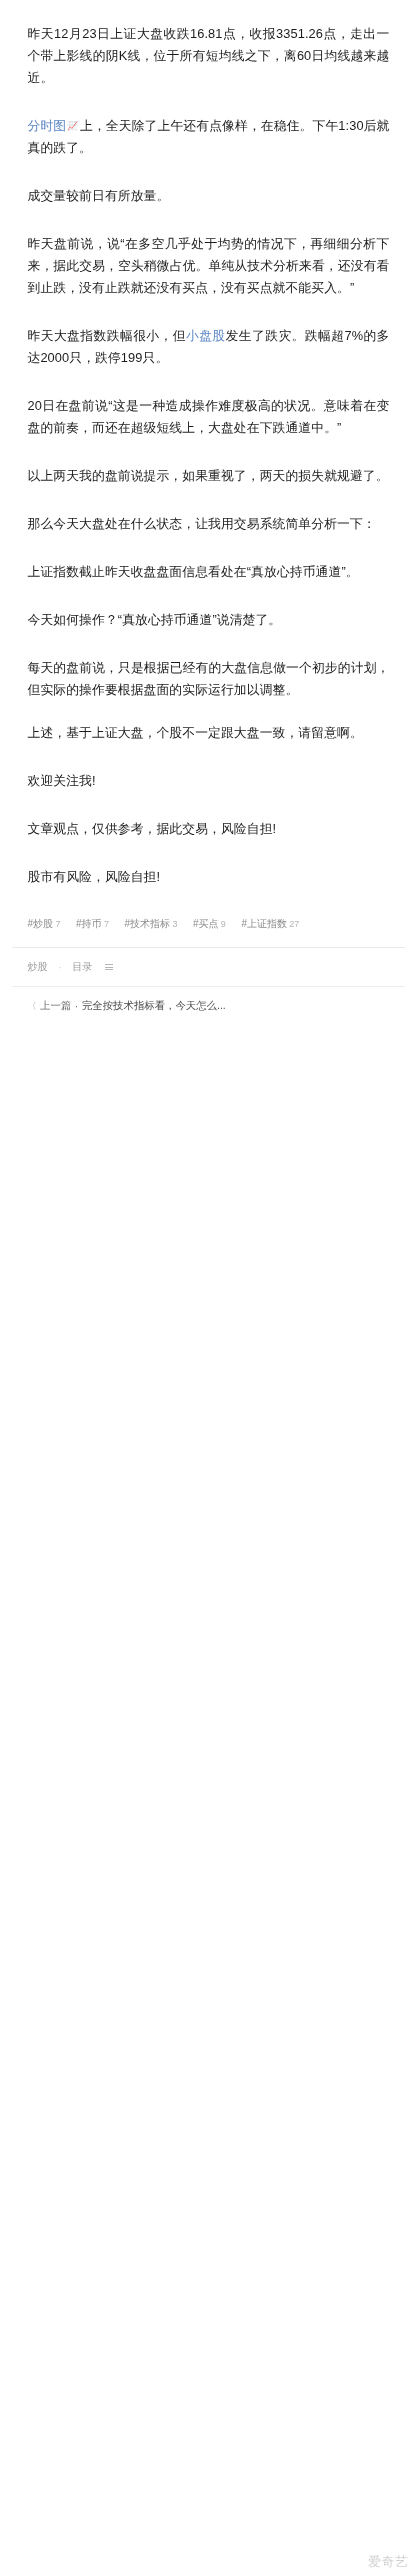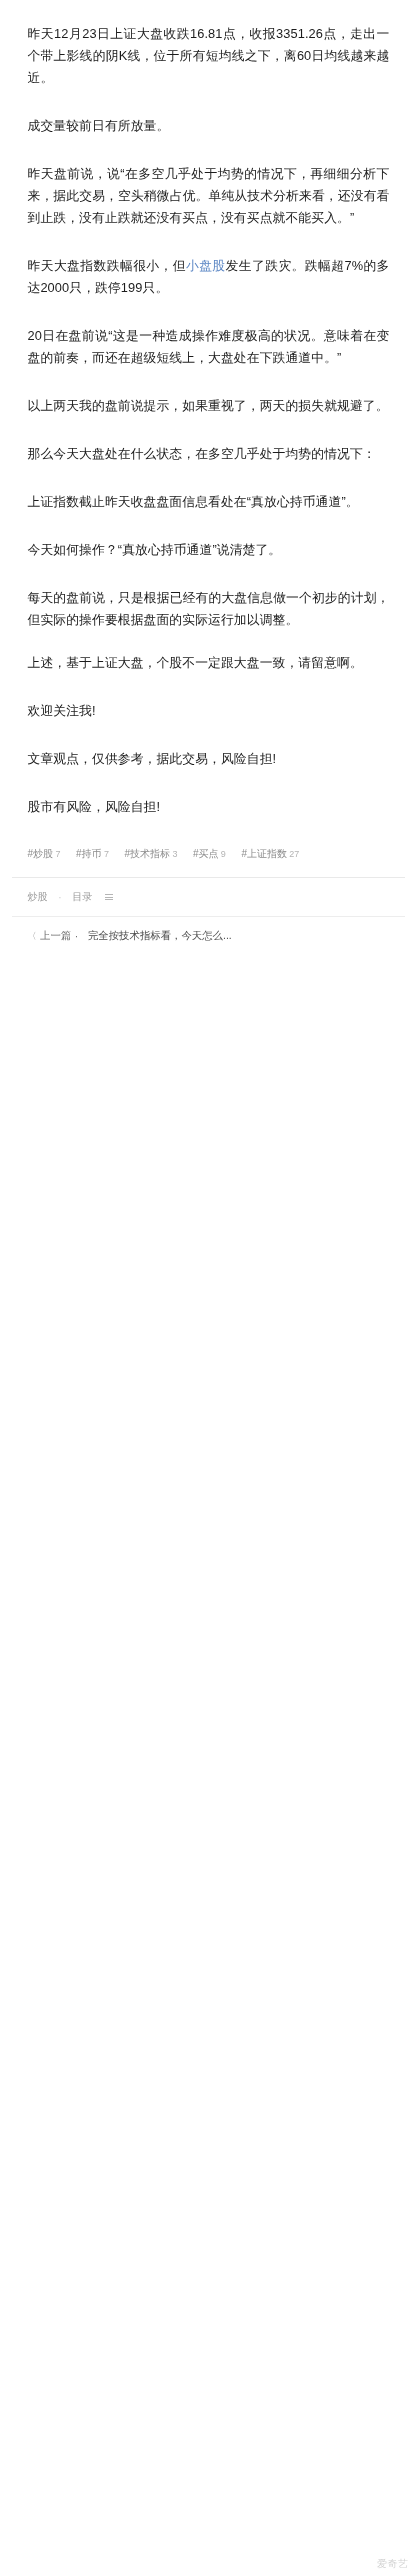--- a/index.html
+++ b/index.html
@@ -94,53 +94,54 @@
     color: #6d6d6d;
     display: flex;
     align-items: center;
     gap: 3.6px;
   }
   .chev {
     font-size: 9px;
     color: #9a9a9a;
   }
   .prev-label { color: #6d6d6d; }
-  .prev-title { color: #4b4b4b; margin-left: 6px; }
+  .prev-title { color: #4b4b4b; }
   .watermark {
     position: absolute;
     right: 8.3px;
     bottom: 4.8px;
-    font-size: 10px;
+    font-size: 13px;
     color: #d2d2d2;
     letter-spacing: 0.6px;
   }
   .bottom-spacer { height: 6px; }
 </style>
 </head>
 <body>
 
 <div class="page">
 
   <div class="article">
 
     <p class="para">昨天12月23日上证大盘收跌16.81点，收报3351.26点，走出一个带上影线的阴K线，位于所有短均线之下，离60日均线越来越近。</p>
 
+    <p class="para"><span class="link-inline">分时图</span><span class="chart-glyph">📈</span><span>上，全天除了上午还有点像样，在稳住。下午1:30后就真的跌了。</span></p>
 
     <p class="para">成交量较前日有所放量。</p>
 
     <p class="para">昨天盘前说，说“在多空几乎处于均势的情况下，再细细分析下来，据此交易，空头稍微占优。单纯从技术分析来看，还没有看到止跌，没有止跌就还没有买点，没有买点就不能买入。”</p>
 
     <p class="para"><span>昨天大盘指数跌幅很小，但</span><span class="link-inline">小盘股</span><span>发生了跌灾。跌幅超7%的多达2000只，跌停199只。</span></p>
 
     <p class="para">20日在盘前说“这是一种造成操作难度极高的状况。意味着在变盘的前奏，而还在超级短线上，大盘处在下跌通道中。”</p>
 
 
     <p class="para">以上两天我的盘前说提示，如果重视了，两天的损失就规避了。</p>
 
-    <p class="para">那么今天大盘处在什么状态，在多空几乎处于均势的情况下：</p>
+    <p class="para">那么今天大盘处在什么状态，让我用交易系统简单分析一下：</p>
 
     <p class="para">上证指数截止昨天收盘盘面信息看处在“真放心持币通道”。</p>
 
     <p class="para">今天如何操作？“真放心持币通道”说清楚了。</p>
 
     <p class="para big-gap">每天的盘前说，只是根据已经有的大盘信息做一个初步的计划，但实际的操作要根据盘面的实际运行加以调整。</p>
 
     <p class="para">上述，基于上证大盘，个股不一定跟大盘一致，请留意啊。</p>
 
     <p class="para">欢迎关注我!</p>

